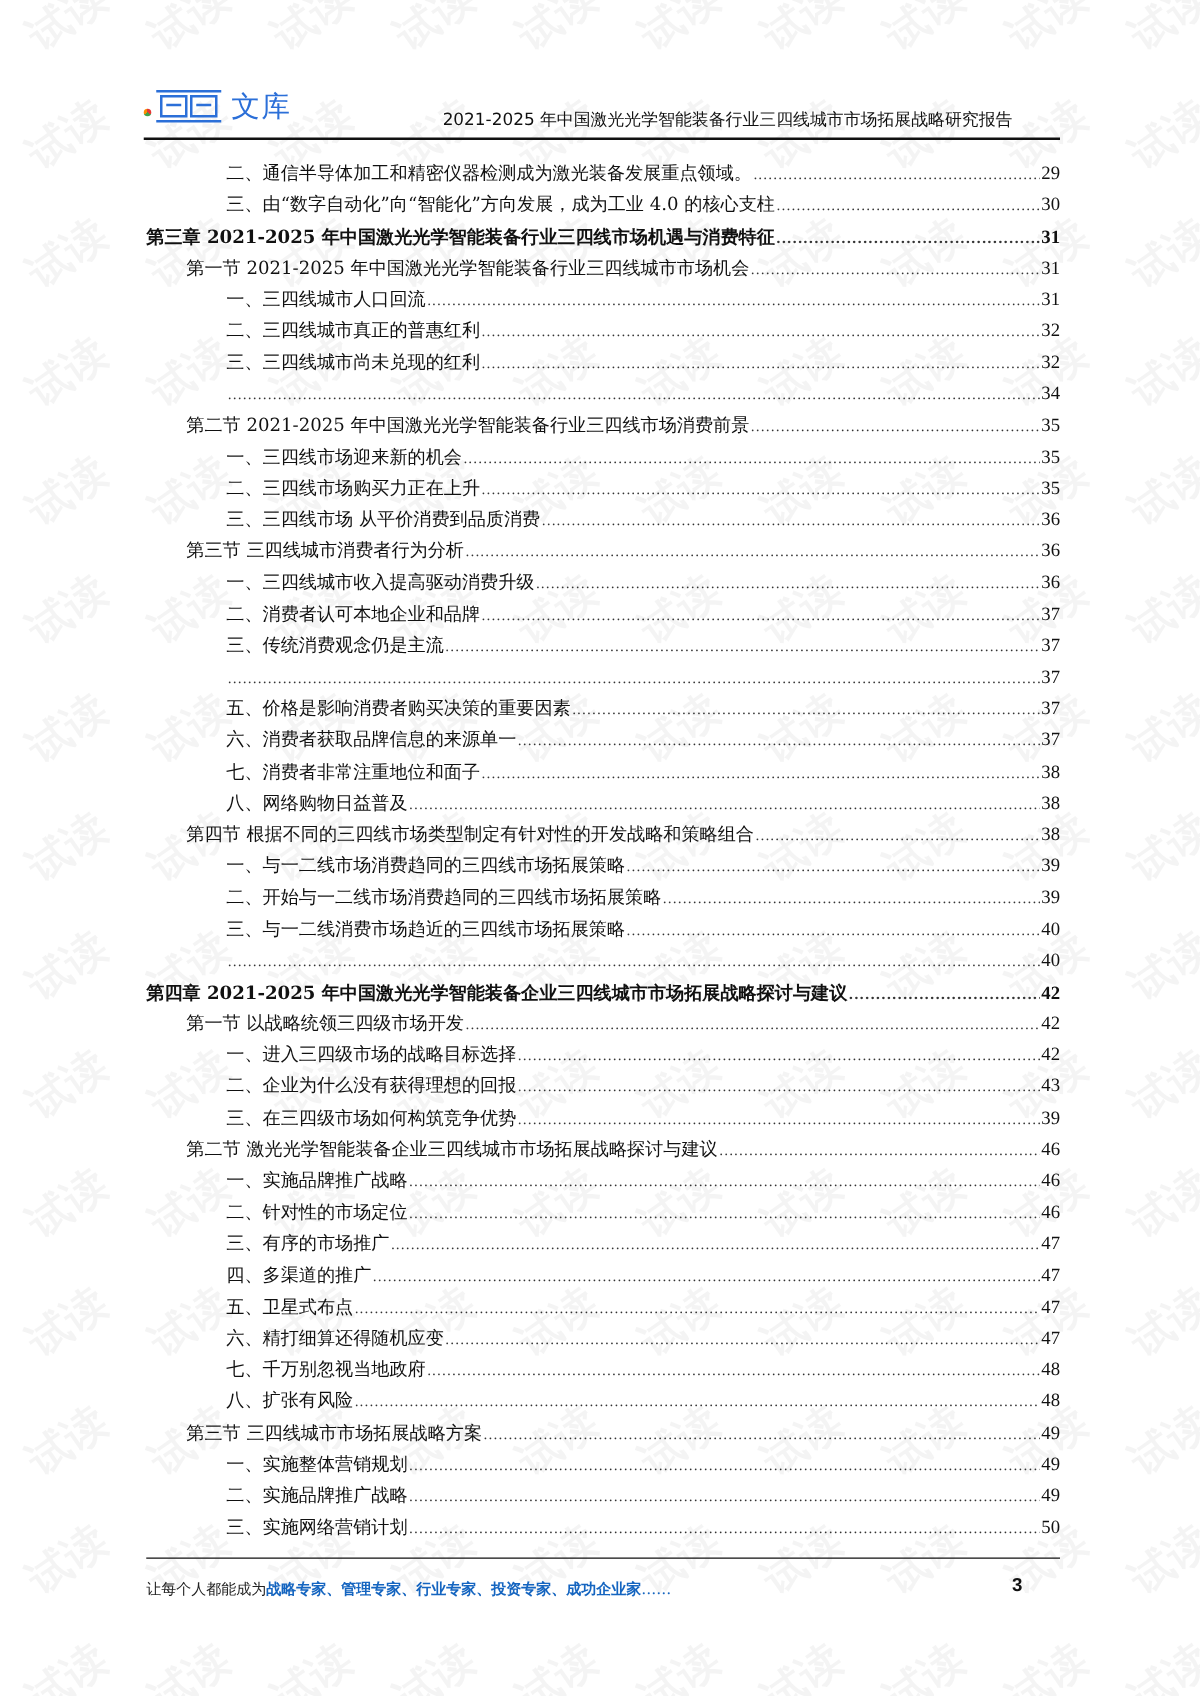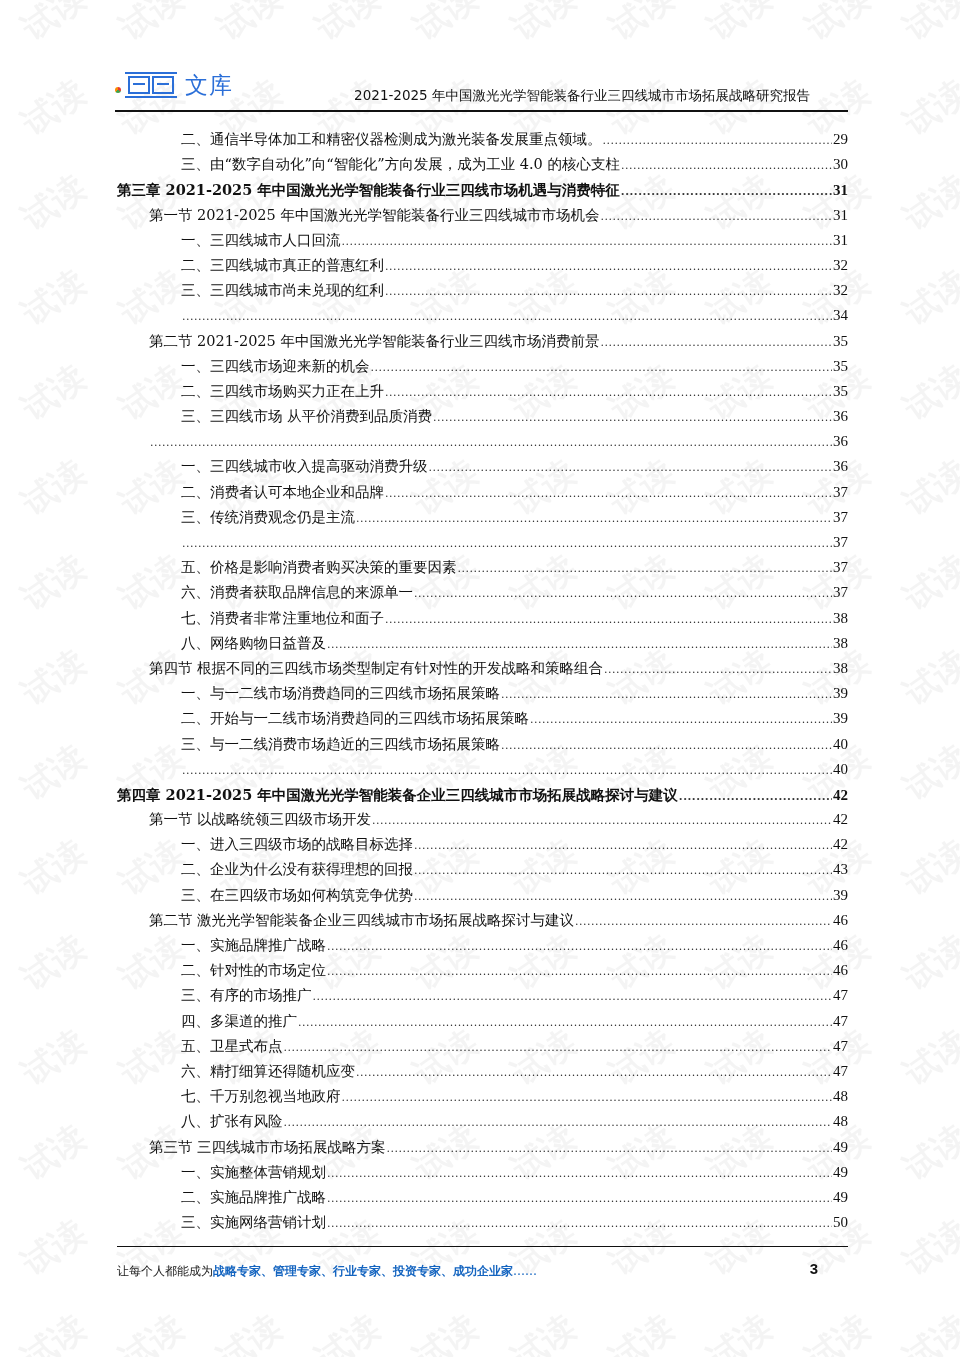--- a/index.html
+++ b/index.html
@@ -378,20 +378,21 @@
       <span class="toc-title">二、三四线市场购买力正在上升</span>
       <span class="toc-dots"></span>
       <span class="toc-page">35</span>
     </div>
     <div class="toc-row lvl2">
       <span class="toc-title">三、三四线市场  从平价消费到品质消费</span>
       <span class="toc-dots"></span>
       <span class="toc-page">36</span>
     </div>
     <div class="toc-row lvl1">
+      <span class="toc-title">第三节  三四线城市消费者行为分析</span>
       <span class="toc-dots"></span>
       <span class="toc-page">36</span>
     </div>
     <div class="toc-row lvl2">
       <span class="toc-title">一、三四线城市收入提高驱动消费升级</span>
       <span class="toc-dots"></span>
       <span class="toc-page">36</span>
     </div>
     <div class="toc-row lvl2">
       <span class="toc-title">二、消费者认可本地企业和品牌</span>

